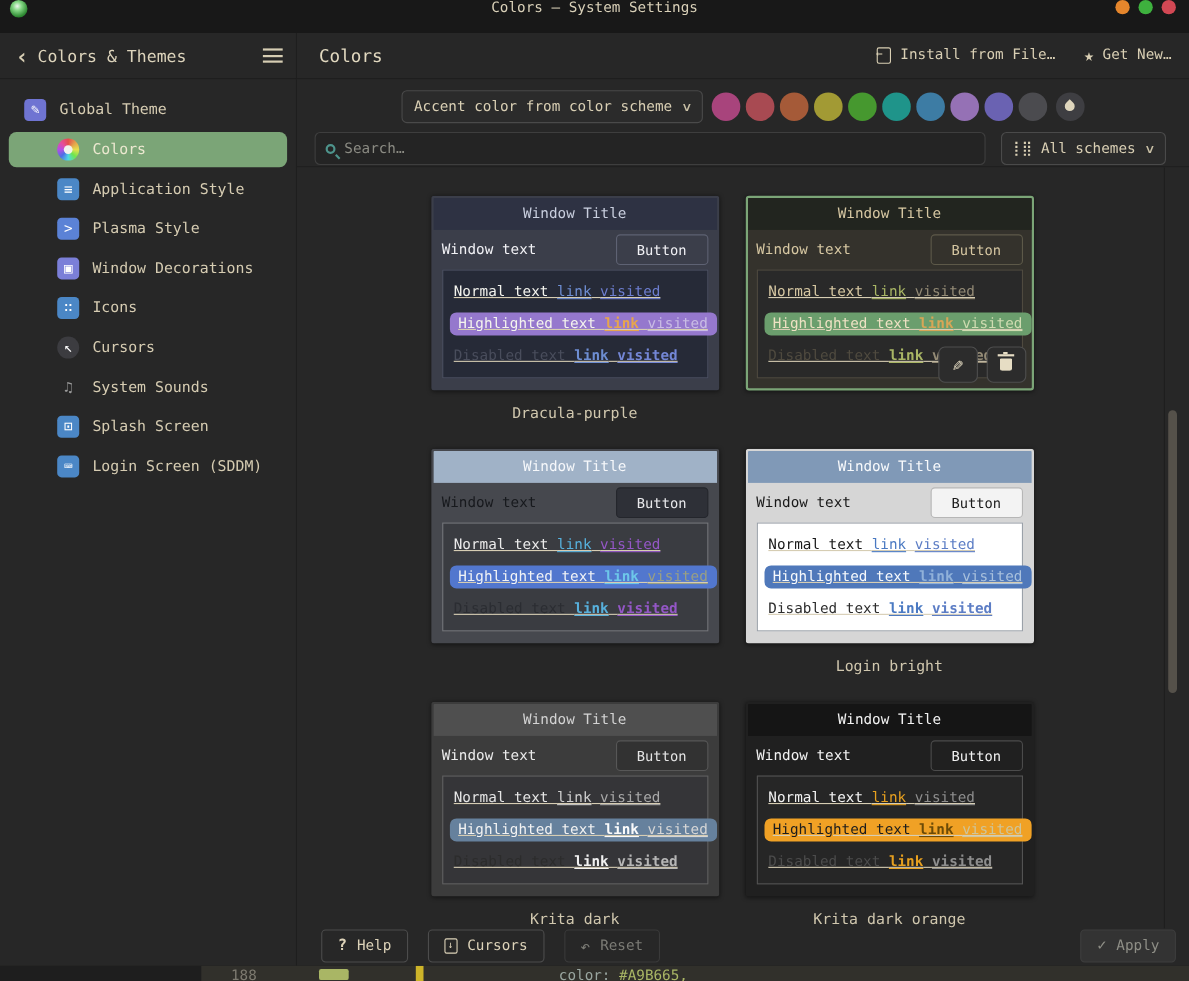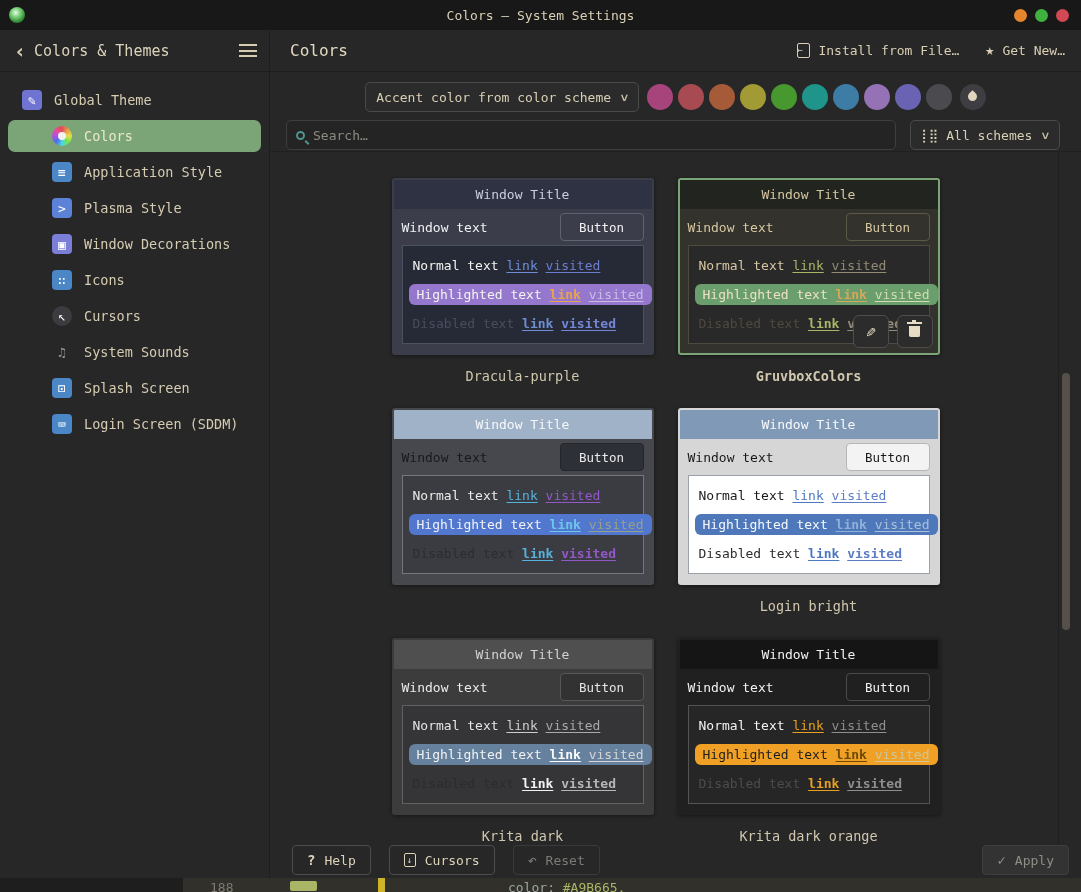--- a/index.html
+++ b/index.html
@@ -1,21 +1,21 @@
 <!DOCTYPE html>
 <html><head>
 <meta charset="utf-8">
 <style>
   * { margin:0; padding:0; box-sizing:border-box; }
   html,body { width:1081px; height:892px; overflow:hidden; background:#1d1d1d;
     font-family:"DejaVu Sans Mono","Liberation Mono",monospace; }
   .app { width:1081px; height:878px; background:#272727; color:#d6cdb3; display:flex; flex-direction:column; }
 
   
-  .titlebar { height:30px; background:#181818; display:flex; align-items:center; position:relative; flex:0 0 auto; }
+  .titlebar { height:30px; background:#181818; display:flex; align-items:flex-start; position:relative; flex:0 0 auto; }
   .app-icon { width:16px; height:16px; border-radius:50%; margin-left:9px;
     background:radial-gradient(circle at 42% 35%, #eef7ee, #86d886 28%, #2f8a33 68%, #1c5a1f); }
   .tb-title { position:absolute; left:0; right:0; text-align:center; font-size:13px; color:#d9d0b8; }
   .tb-btns { margin-left:auto; display:flex; gap:8px; padding-right:12px; z-index:1; }
   .tb-dot { width:13px; height:13px; border-radius:50%; }
 
   
   .header { height:42px; display:flex; align-items:stretch; border-bottom:1px solid #1e1e1e; flex:0 0 auto; }
   .pane-header { width:270px; flex:0 0 auto; display:flex; align-items:center; border-right:1px solid #1e1e1e; padding:0 12px 0 14px; }
   .back-chevron { font-size:20px; font-weight:bold; color:#d6cdb3; margin-right:8px; line-height:1; cursor:default; }
@@ -77,21 +77,21 @@
   .scheme-grid { display:grid; grid-template-columns:262px 262px; column-gap:130px; row-gap:23px;
     justify-content:center; padding:26px 20px 0 0;gap:24px; }
   .scheme-card { cursor:pointer; }
   .preview { width:262px; height:177px; background:var(--body-bg); border:2px solid var(--card-bd);
     border-radius:3px; box-shadow:0 1px 4px rgba(0,0,0,.45); position:relative; overflow:hidden; font-size:13px; }
   .p-titlebar { height:29px; background:var(--tb-bg); color:var(--tb-fg); display:flex; align-items:center;
     justify-content:center; }
   .p-row1 { display:flex; align-items:center; justify-content:space-between; padding:4px 8px 2px 8px; color:var(--body-fg); }
   .p-btn { height:28px; min-width:84px; border:1px solid var(--btn-bd); background:var(--btn-bg); color:var(--btn-fg);
     border-radius:4px; font:12.5px "DejaVu Sans Mono",monospace; }
-  .p-view { margin:2px 8px 8px 8px; background:var(--view-bg); border:1px solid var(--view-bd); padding:5px 0; }
+  .p-view { margin:2px 8px 8px 8px; background:var(--view-bg); border:1px solid var(--view-bd); padding:5px 0;text-decoration:underline; }
   .p-line { height:29px; display:flex; align-items:center; padding-left:10px; white-space:pre; }
   .p-line.normal { color:var(--n-fg); }
   .p-line.normal .lnk { color:var(--n-link); } .p-line.normal .vis { color:var(--n-vis); }
   .hl-pill { background:var(--hl-bg); color:var(--hl-fg); border-radius:6px; padding:3px 8px; margin-left:-4px; white-space:pre; }
   .hl-pill .lnk { color:var(--hl-link); font-weight:600; } .hl-pill .vis { color:var(--hl-vis); }
   .p-line.dis { color:var(--d-fg); }
   .p-line.dis .lnk { color:var(--d-link); font-weight:600; } .p-line.dis .vis { color:var(--d-vis); font-weight:600; }
   u { text-underline-offset:2px; }
   .scheme-name { text-align:center; margin-top:13px; font-size:13.5px; color:#d0c7ae; }
   .overlay { position:absolute; right:5px; bottom:5px; display:flex; gap:8px; }
@@ -278,21 +278,20 @@
       </div>
       <div class="overlay">
         <span class="ov-btn">
                     <span class="pencil">✎</span>
                   </span>
         <span class="ov-btn">
                     <span class="trash"></span>
                   </span>
       </div>
     </div>
-    <div class="scheme-name" style="font-weight: bold;">GruvboxColors</div>
   </div>
             <div class="scheme-card" style="--card-bd: transparent; --tb-bg: #a0b2c7; --tb-fg: #f6f8fb; --body-bg: #46484e; --body-fg: #17191d; --btn-bg: #2e3037; --btn-bd: #24262c; --btn-fg: #e9e9ec; --view-bg: #3a3c41; --view-bd: #75777c; --n-fg: #ebebeb; --n-link: #57b1dd; --n-vis: #9457c7; --hl-bg: #5277ce; --hl-fg: #f1f3f6; --hl-link: #6dc7e9; --hl-vis: #9aa083; --d-fg: #2b2d32; --d-link: #57b1dd; --d-vis: #9457c7;">
     <div class="preview">
       <div class="p-titlebar">Window Title</div>
       <div class="p-row1">
         <span>Window text</span>
         <button class="p-btn">Button</button>
       </div>
       <div class="p-view">
         <div class="p-line normal"><span>Normal text </span><u class="lnk">link</u><span> </span><u class="vis">visited</u></div>

